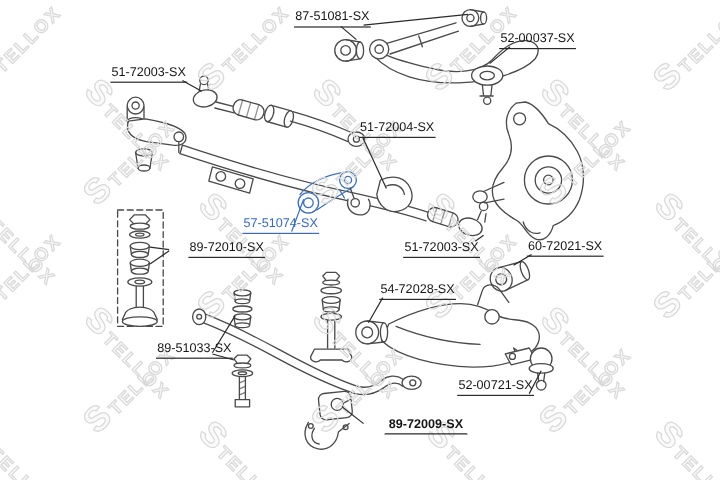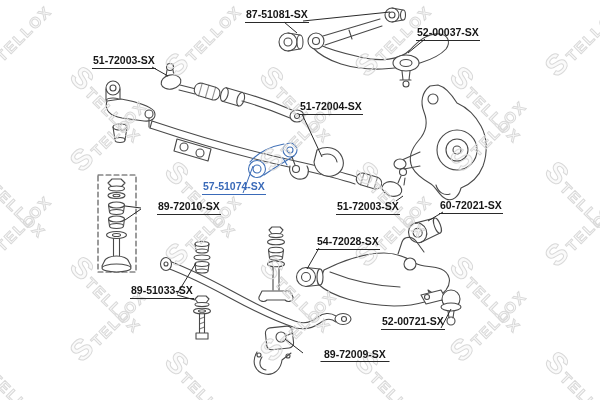--- a/index.html
+++ b/index.html
@@ -10,21 +10,21 @@
   .wm{position:absolute;white-space:nowrap;font-weight:bold;font-size:15px;letter-spacing:2px;
       color:rgba(0,0,0,0.02);-webkit-text-stroke:1px #d9d9d9;transform-origin:left center;
       user-select:none;}
   .wm::first-letter{font-size:29px;letter-spacing:3px;}
   .r-45{transform:rotate(-45deg);}
   .r45{transform:rotate(45deg);}
   
   .art{position:absolute;left:0;top:0;z-index:1;}
   .over{position:absolute;left:0;top:0;z-index:3;}
   
-  .plabel{position:absolute;z-index:4;font-size:10.5px;font-weight:bold;color:#161616;
+  .plabel{position:absolute;z-index:4;font-size:10.5px;font-weight:normal;color:#161616;
           line-height:11px;white-space:nowrap;border-bottom:1.2px solid #2a2a2a;
           padding:0 1px 1.5px 1px;}
   .plabel.link{color:#3a6ab8;border-bottom-color:#3a6ab8;}
   
   .ptable{position:absolute;left:304px;top:349px;z-index:4;font-size:10.5px;font-weight:bold;
           color:#161616;}
   .ptable .trow{line-height:11px;padding:0 3px 1.5px 3px;border:1.2px solid #2a2a2a;margin-top:-1.2px;
                 white-space:nowrap;}
   .ptable .trow.first{border-left-color:transparent;border-right-color:transparent;border-top-color:transparent;margin-left:16px;}
 </style>

